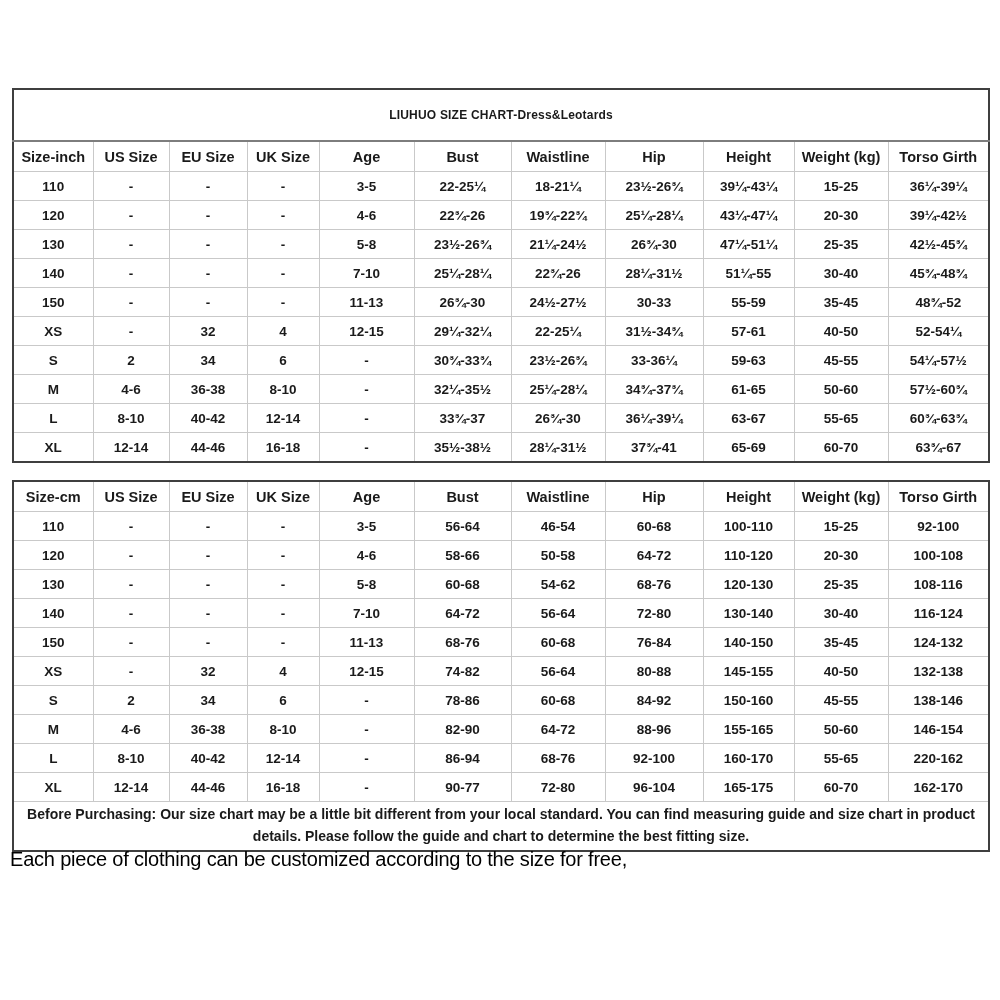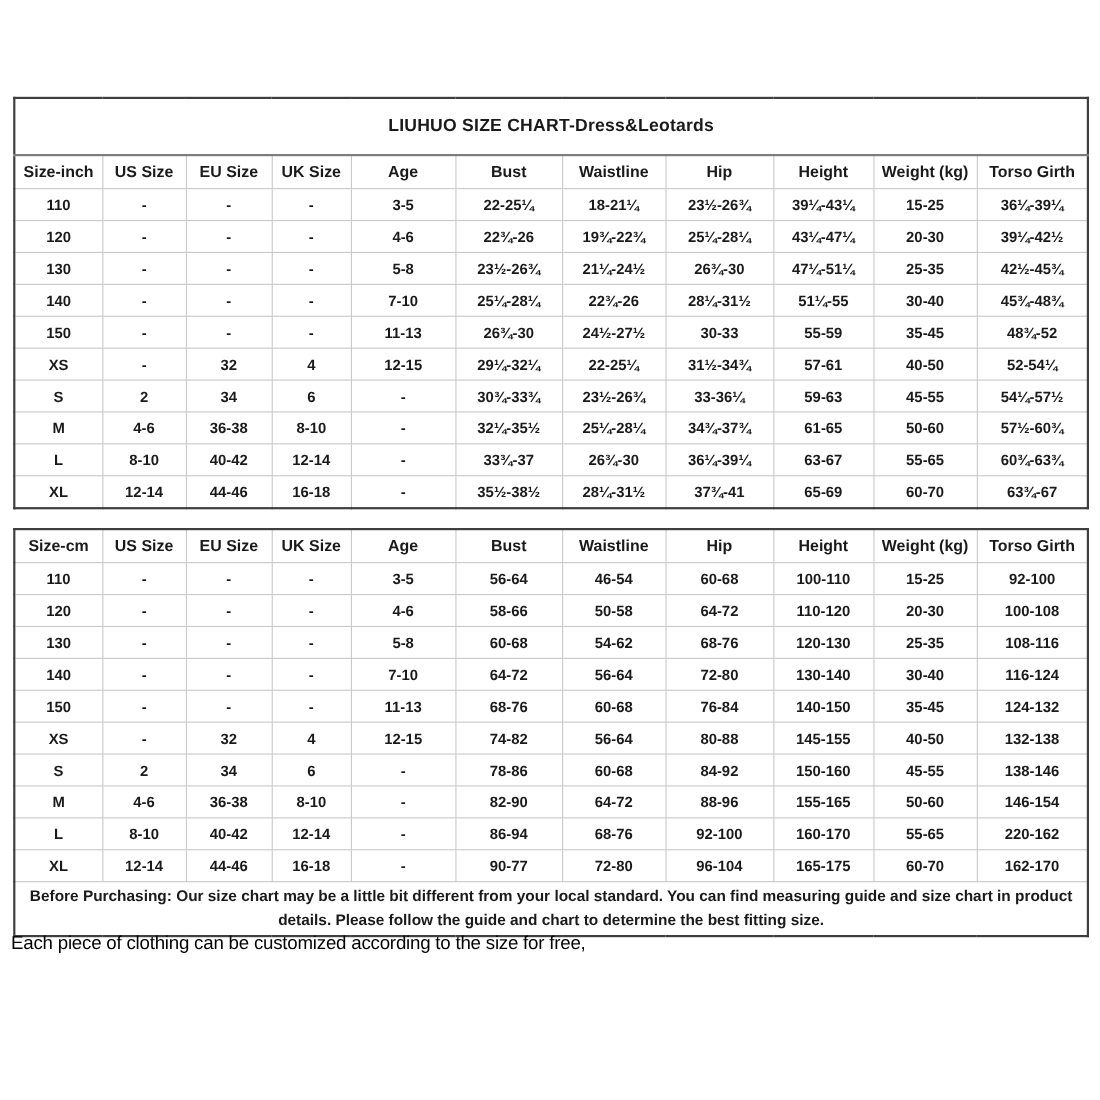--- a/index.html
+++ b/index.html
@@ -10,35 +10,35 @@
   .chart { position:absolute; left:12px; top:88px; width:976px; }
   table {
     border-collapse:collapse; table-layout:fixed; width:976px;
     border:2px solid #3f3f3f; background:#ffffff;
   }
   td, th {
     border:1px solid #c9c9c9; text-align:center; vertical-align:middle;
     font-weight:bold; padding:0; overflow:hidden; white-space:nowrap;
   }
   tr.title-row td {
-    height:50px; font-size:16px; letter-spacing:.2px;
+    height:50px; font-size:12px; letter-spacing:.2px;
     border-left:none; border-right:none; border-top:none;
     border-bottom:2px solid #7d7d7d;
   }
   tr.head-row th { height:29px; font-size:14.5px;margin-left:12px; }
   tbody td { height:28px; font-size:13.5px; }
   #table-cm { margin-top:17px; }
   td.note-cell {
     height:46px; font-size:14px; line-height:1.55; white-space:normal;
     padding:1px 4px; border-left:none; border-right:none; border-bottom:none;
     border-top:1px solid #c9c9c9;
   }
   .footer-text { position:absolute; left:10px; top:848px; width:980px; }
   .footer-text p {
-    margin:0 0 17px 0; font-size:17px; font-weight:normal;
+    margin:0 0 17px 0; font-size:20px; font-weight:normal;
     letter-spacing:-0.2px; color:#000;
   }
 </style>
 </head>
 <body>
 
 <div class="sheet">
   <div class="chart">
 
     <table id="table-inch">

